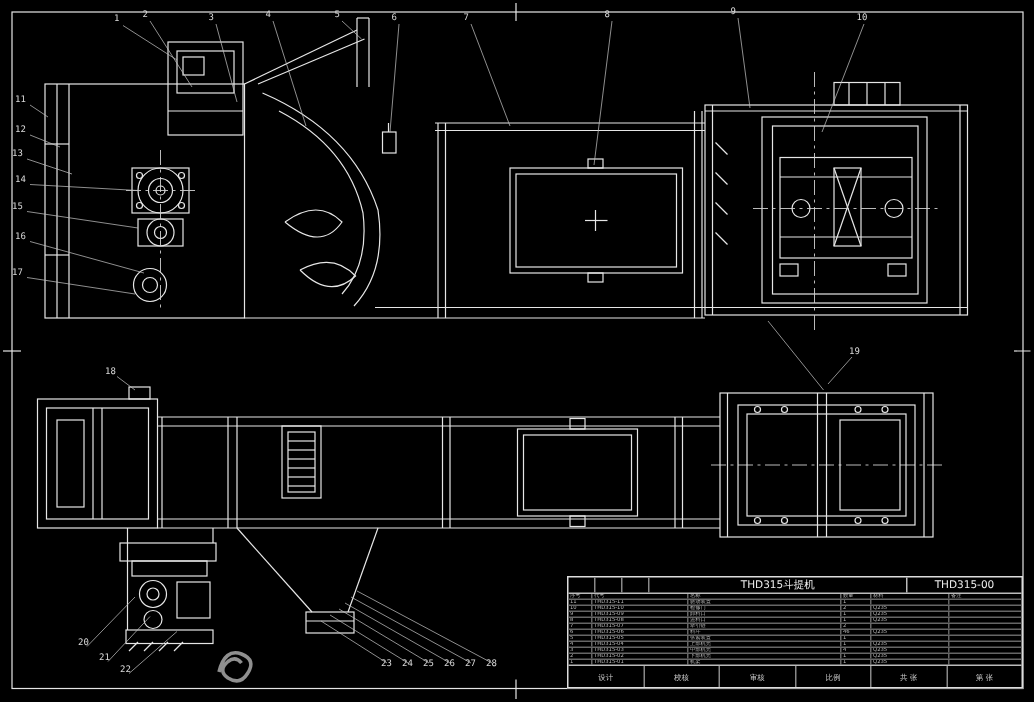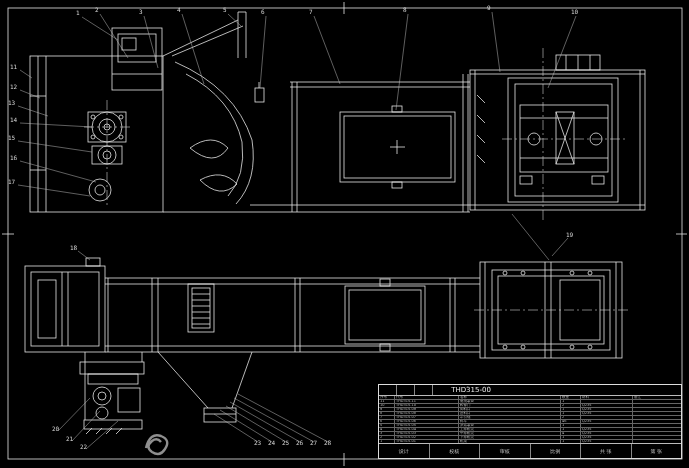--- a/index.html
+++ b/index.html
@@ -262,20 +262,21 @@
   <span class="co" style="left:282px;top:440px">25</span>
   <span class="co" style="left:296px;top:440px">26</span>
   <span class="co" style="left:310px;top:440px">27</span>
   <span class="co" style="left:324px;top:440px">28</span>
 
   <div class="block">
     <div class="tb-top">
       <div class="sub"></div>
       <div class="sub"></div>
       <div class="sub"></div>
+      <div class="tb-title">THD315斗提机</div>
       <div class="tb-number">THD315-00</div>
     </div>
     <div class="plist" id="plist">
         <div class="prow">
           <div class="pc c0">序号</div>
           <div class="pc c1">代号</div>
           <div class="pc c2">名称</div>
           <div class="pc c3">数量</div>
           <div class="pc c4">材料</div>
           <div class="pc c5">备注</div>

